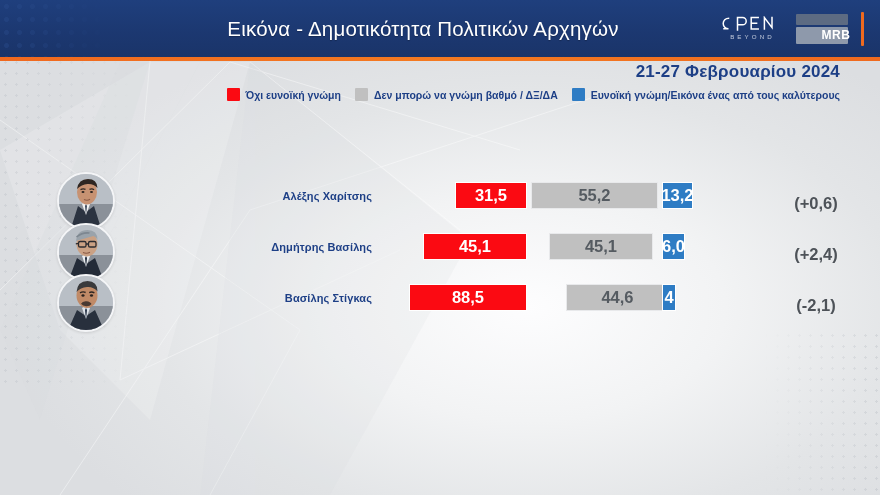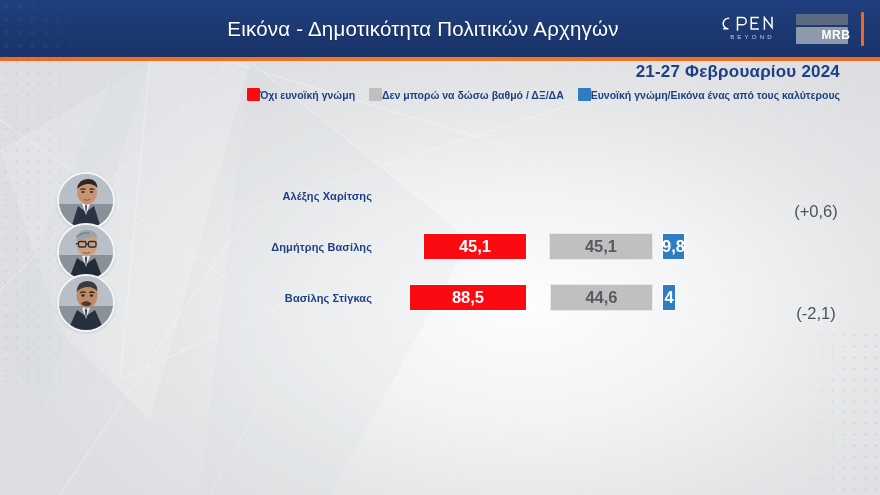--- a/index.html
+++ b/index.html
@@ -73,21 +73,21 @@
 
   
   .date-line{
     position:absolute;right:40px;top:62px;
     color:#1d3f86;font-size:17px;font-weight:bold;letter-spacing:.2px;
   }
   .legend{
     position:absolute;right:40px;top:88px;
     display:flex;align-items:center;gap:14px;
   }
-  .legend-item{display:flex;align-items:center;gap:0;}
+  .legend-item{display:flex;align-items:center;gap:6px;}
   .legend-swatch{width:13px;height:13px;display:block;border-radius:1px;}
   .legend-label{color:#1d3f86;font-size:10.5px;font-weight:bold;white-space:nowrap;}
 
   
   .rows{position:absolute;left:0;top:170px;width:880px;}
   .row{position:relative;height:51px;}
   .avatar{
     position:absolute;left:57px;top:2px;width:54px;height:54px;border-radius:50%;
     background:#c7ccd3;border:2.5px solid #f4f5f7;overflow:hidden;
     box-shadow:0 1px 3px rgba(0,0,0,.12);
@@ -101,23 +101,23 @@
   .bars{position:absolute;left:372px;top:0;height:51px;width:380px;}
   .bar{
     position:absolute;top:12px;height:27px;
     display:flex;align-items:center;justify-content:center;
     font-weight:bold;font-size:16.5px;box-sizing:border-box;
   }
   .bar-neg{background:#fb0a12;color:#ffffff;border:1px solid #ffffff;}
   .bar-neu{background:#c0c0c0;color:#555b61;border:1px solid #e8e9eb;}
   .bar-pos{background:#2e7cc4;color:#ffffff;border:1px solid #ffffff;}
   .delta{
-    position:absolute;left:752px;top:16px;width:128px;height:51px;
-    display:flex;align-items:center;justify-content:center;
-    color:#4d5258;font-size:16.5px;font-weight:normal;
+    position:absolute;left:752px;top:8px;width:128px;height:51px;
+    display:flex;align-items:center;justify-content:center;
+    color:#4d5258;font-size:16.5px;font-weight:bold;
   }
 </style>
 </head>
 <body>
 
 <div class="stage">
 
   <svg class="bg-facets" viewBox="0 0 880 495" preserveAspectRatio="none" aria-hidden="true">
     <g fill="none" stroke="#ffffff" stroke-width="1" opacity="0.75">
       <path d="M-10 300 L230 62 L520 150"></path>
@@ -173,21 +173,21 @@
 
   <div class="date-line">21-27 Φεβρουαρίου 2024</div>
 
   <div class="legend">
     <div class="legend-item">
       <span class="legend-swatch" style="background:#fb0a12"></span>
       <span class="legend-label">Όχι ευνοϊκή γνώμη</span>
     </div>
     <div class="legend-item">
       <span class="legend-swatch" style="background:#c0c0c0"></span>
-      <span class="legend-label">Δεν μπορώ να δώσω βαθμό / ΔΞ/ΔΑ</span>
+      <span class="legend-label">Δεν μπορώ να γνώμη βαθμό / ΔΞ/ΔΑ</span>
     </div>
     <div class="legend-item">
       <span class="legend-swatch" style="background:#2e7cc4"></span>
       <span class="legend-label">Ευνοϊκή γνώμη/Εικόνα ένας από τους καλύτερους</span>
     </div>
   </div>
 
   <div class="rows">
 
     <div class="row">
@@ -201,20 +201,25 @@
           <ellipse cx="28" cy="18" rx="10" ry="12.5" fill="#c79272"></ellipse>
           <path d="M18 15 q1.5 -10 11 -10 q9 0 9.5 9 q-4 -4.5 -10 -4 q-6 .5 -10.5 5 z" fill="#2e2622"></path>
           <ellipse cx="24" cy="18" rx="1.5" ry="1.1" fill="#2a2320"></ellipse>
           <ellipse cx="32.5" cy="18" rx="1.5" ry="1.1" fill="#2a2320"></ellipse>
           <path d="M21.5 15.6 q2.5 -1.3 5 -.2" stroke="#2e2622" stroke-width="1.2" fill="none"></path>
           <path d="M30.5 15.4 q2.5 -1.1 4.6 .3" stroke="#2e2622" stroke-width="1.2" fill="none"></path>
           <path d="M25 25.5 q3 1.6 6 -.2" stroke="#8a5a45" stroke-width="1.1" fill="none"></path>
         </svg>
       </div>
       <div class="name">Αλέξης Χαρίτσης</div>
+      <div class="bars">
+        <div class="bar bar-neg" style="left:83px;width:72px;">31,5</div>
+        <div class="bar bar-neu" style="left:159px;width:127px;">55,2</div>
+        <div class="bar bar-pos" style="left:290px;width:31px;">13,2</div>
+      </div>
       <div class="delta">(+0,6)</div>
     </div>
 
     <div class="row">
       <div class="avatar">
         <svg viewBox="0 0 54 54" aria-hidden="true">
           <rect width="54" height="54" fill="#b9bfc6"></rect>
           <rect y="30" width="54" height="24" fill="#8b9199"></rect>
           <path d="M10 54 L18 33 L27 39 L36 33 L44 54 Z" fill="#232b38"></path>
           <path d="M23 31 L27 42 L31 31 L28 29 L26 29 Z" fill="#eceff2"></path>
@@ -228,22 +233,23 @@
             <path d="M27 19 L29.5 19"></path>
             <path d="M19.5 18.3 L16.8 18.8"></path>
           </g>
           <path d="M24 27.5 q3.5 1.6 7 -.3" stroke="#8a5a45" stroke-width="1.1" fill="none"></path>
         </svg>
       </div>
       <div class="name">Δημήτρης Βασίλης</div>
       <div class="bars">
         <div class="bar bar-neg" style="left:51px;width:104px;">45,1</div>
         <div class="bar bar-neu" style="left:177px;width:104px;">45,1</div>
-        <div class="bar bar-pos" style="left:290px;width:23px;">9,8</div>
-      </div>
+        <div class="bar bar-pos" style="left:290px;width:23px;">6,0</div>
+      </div>
+      <div class="delta">(+2,4)</div>
     </div>
 
     <div class="row">
       <div class="avatar">
         <svg viewBox="0 0 54 54" aria-hidden="true">
           <rect width="54" height="54" fill="#b9bfc6"></rect>
           <rect y="30" width="54" height="24" fill="#8b9199"></rect>
           <path d="M9 54 L18 34 L27 40 L36 34 L45 54 Z" fill="#28303d"></path>
           <path d="M23 32 L27 43 L31 32 L28 30 L26 30 Z" fill="#dfe4ea"></path>
           <path d="M26 34 L27 44 L28 34 L27 32 Z" fill="#243044"></path>
@@ -252,20 +258,20 @@
           <ellipse cx="24" cy="19.5" rx="1.6" ry="1.2" fill="#2a2320"></ellipse>
           <ellipse cx="32.5" cy="19.5" rx="1.6" ry="1.2" fill="#2a2320"></ellipse>
           <path d="M21 16.8 q3 -1.6 5.6 -.3" stroke="#2e2622" stroke-width="1.4" fill="none"></path>
           <path d="M30.2 16.6 q2.8 -1.3 5.2 .4" stroke="#2e2622" stroke-width="1.4" fill="none"></path>
           <path d="M22 27.8 q1.5 -3 5.5 -2.6 q4 .4 5 2.8 q-1.6 2.4 -5.2 2.3 q-3.6 -.1 -5.3 -2.5 z" fill="#4a3a32"></path>
         </svg>
       </div>
       <div class="name">Βασίλης Στίγκας</div>
       <div class="bars">
         <div class="bar bar-neg" style="left:37px;width:118px;">88,5</div>
-        <div class="bar bar-neu" style="left:178px;width:103px;">44,6</div>
+        <div class="bar bar-neu" style="left:194px;width:103px;">44,6</div>
         <div class="bar bar-pos" style="left:290px;width:14px;">4</div>
       </div>
       <div class="delta">(-2,1)</div>
     </div>
 
   </div>
 </div>
 
 </body></html>

